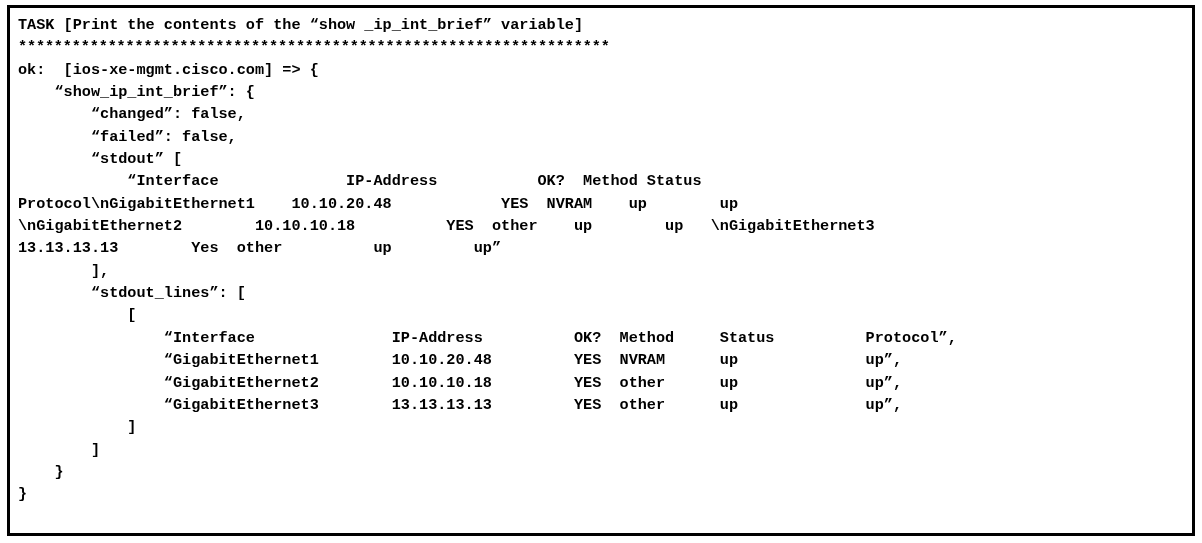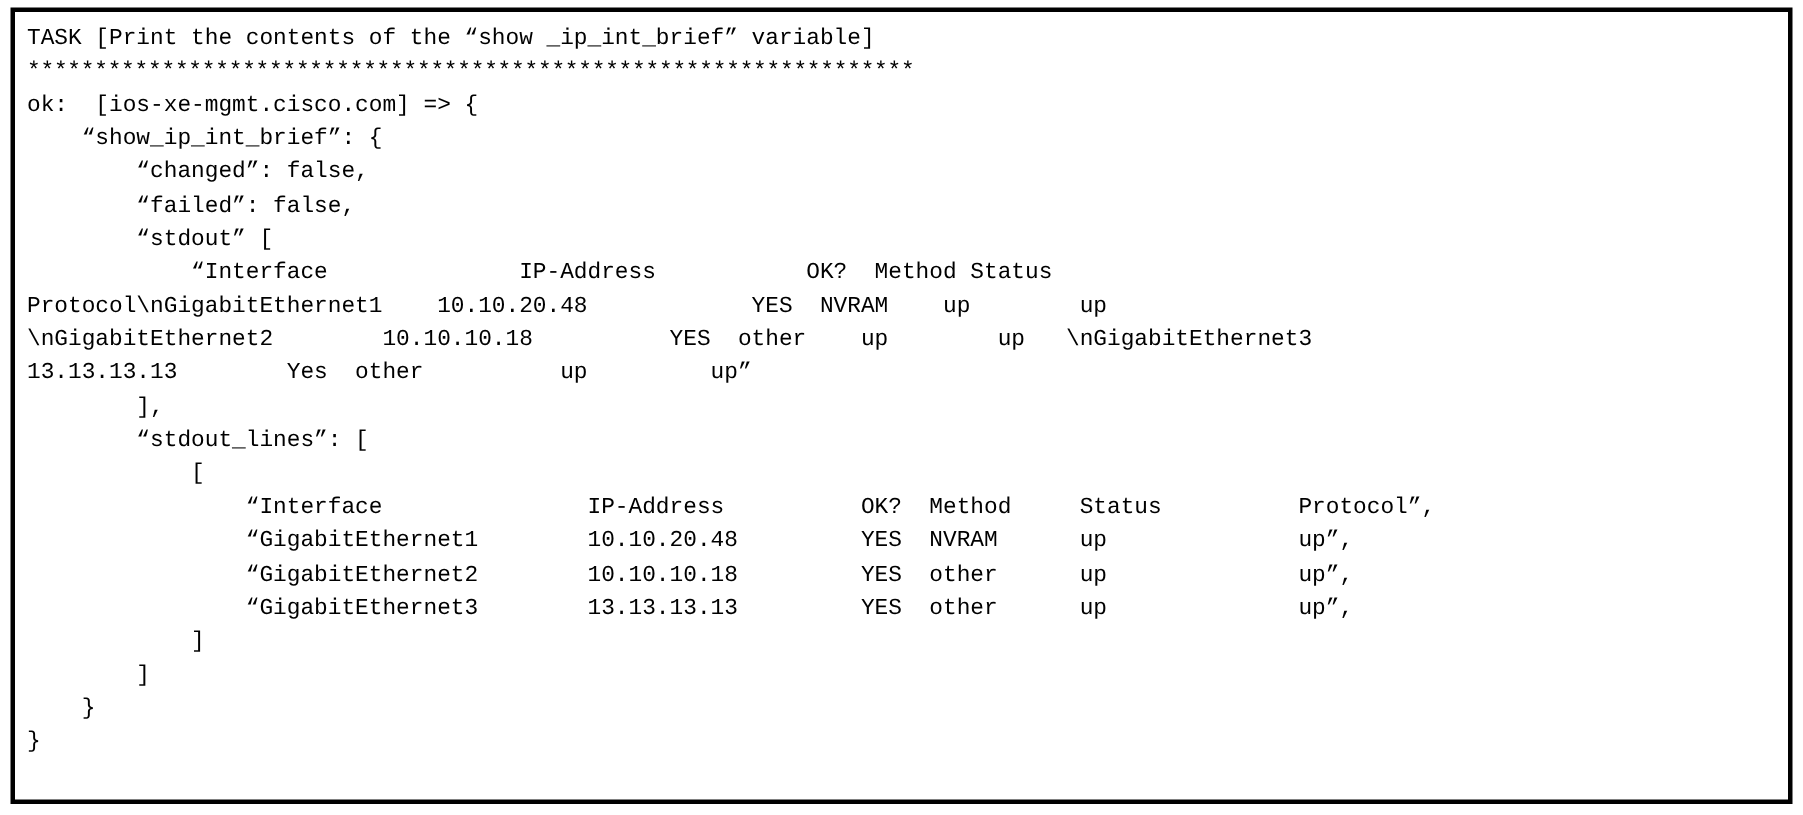--- a/index.html
+++ b/index.html
@@ -32,21 +32,21 @@
     box-sizing: border-box;
     width: 100%;
     height: 100%;
     padding: 6px 0 0 8px;
     margin: 0;
     font-family: "Liberation Mono", "DejaVu Sans Mono", monospace;
     font-size: 15.2px;
     line-height: 22.35px;
     color: #000000;
     white-space: pre;
-    font-weight: 400;
+    font-weight: 700;
     letter-spacing: 0px;
     -webkit-font-smoothing: none;
   }
 
   .line {
     display: block;
     white-space: pre;
     min-height: 22.35px;
   }
 

